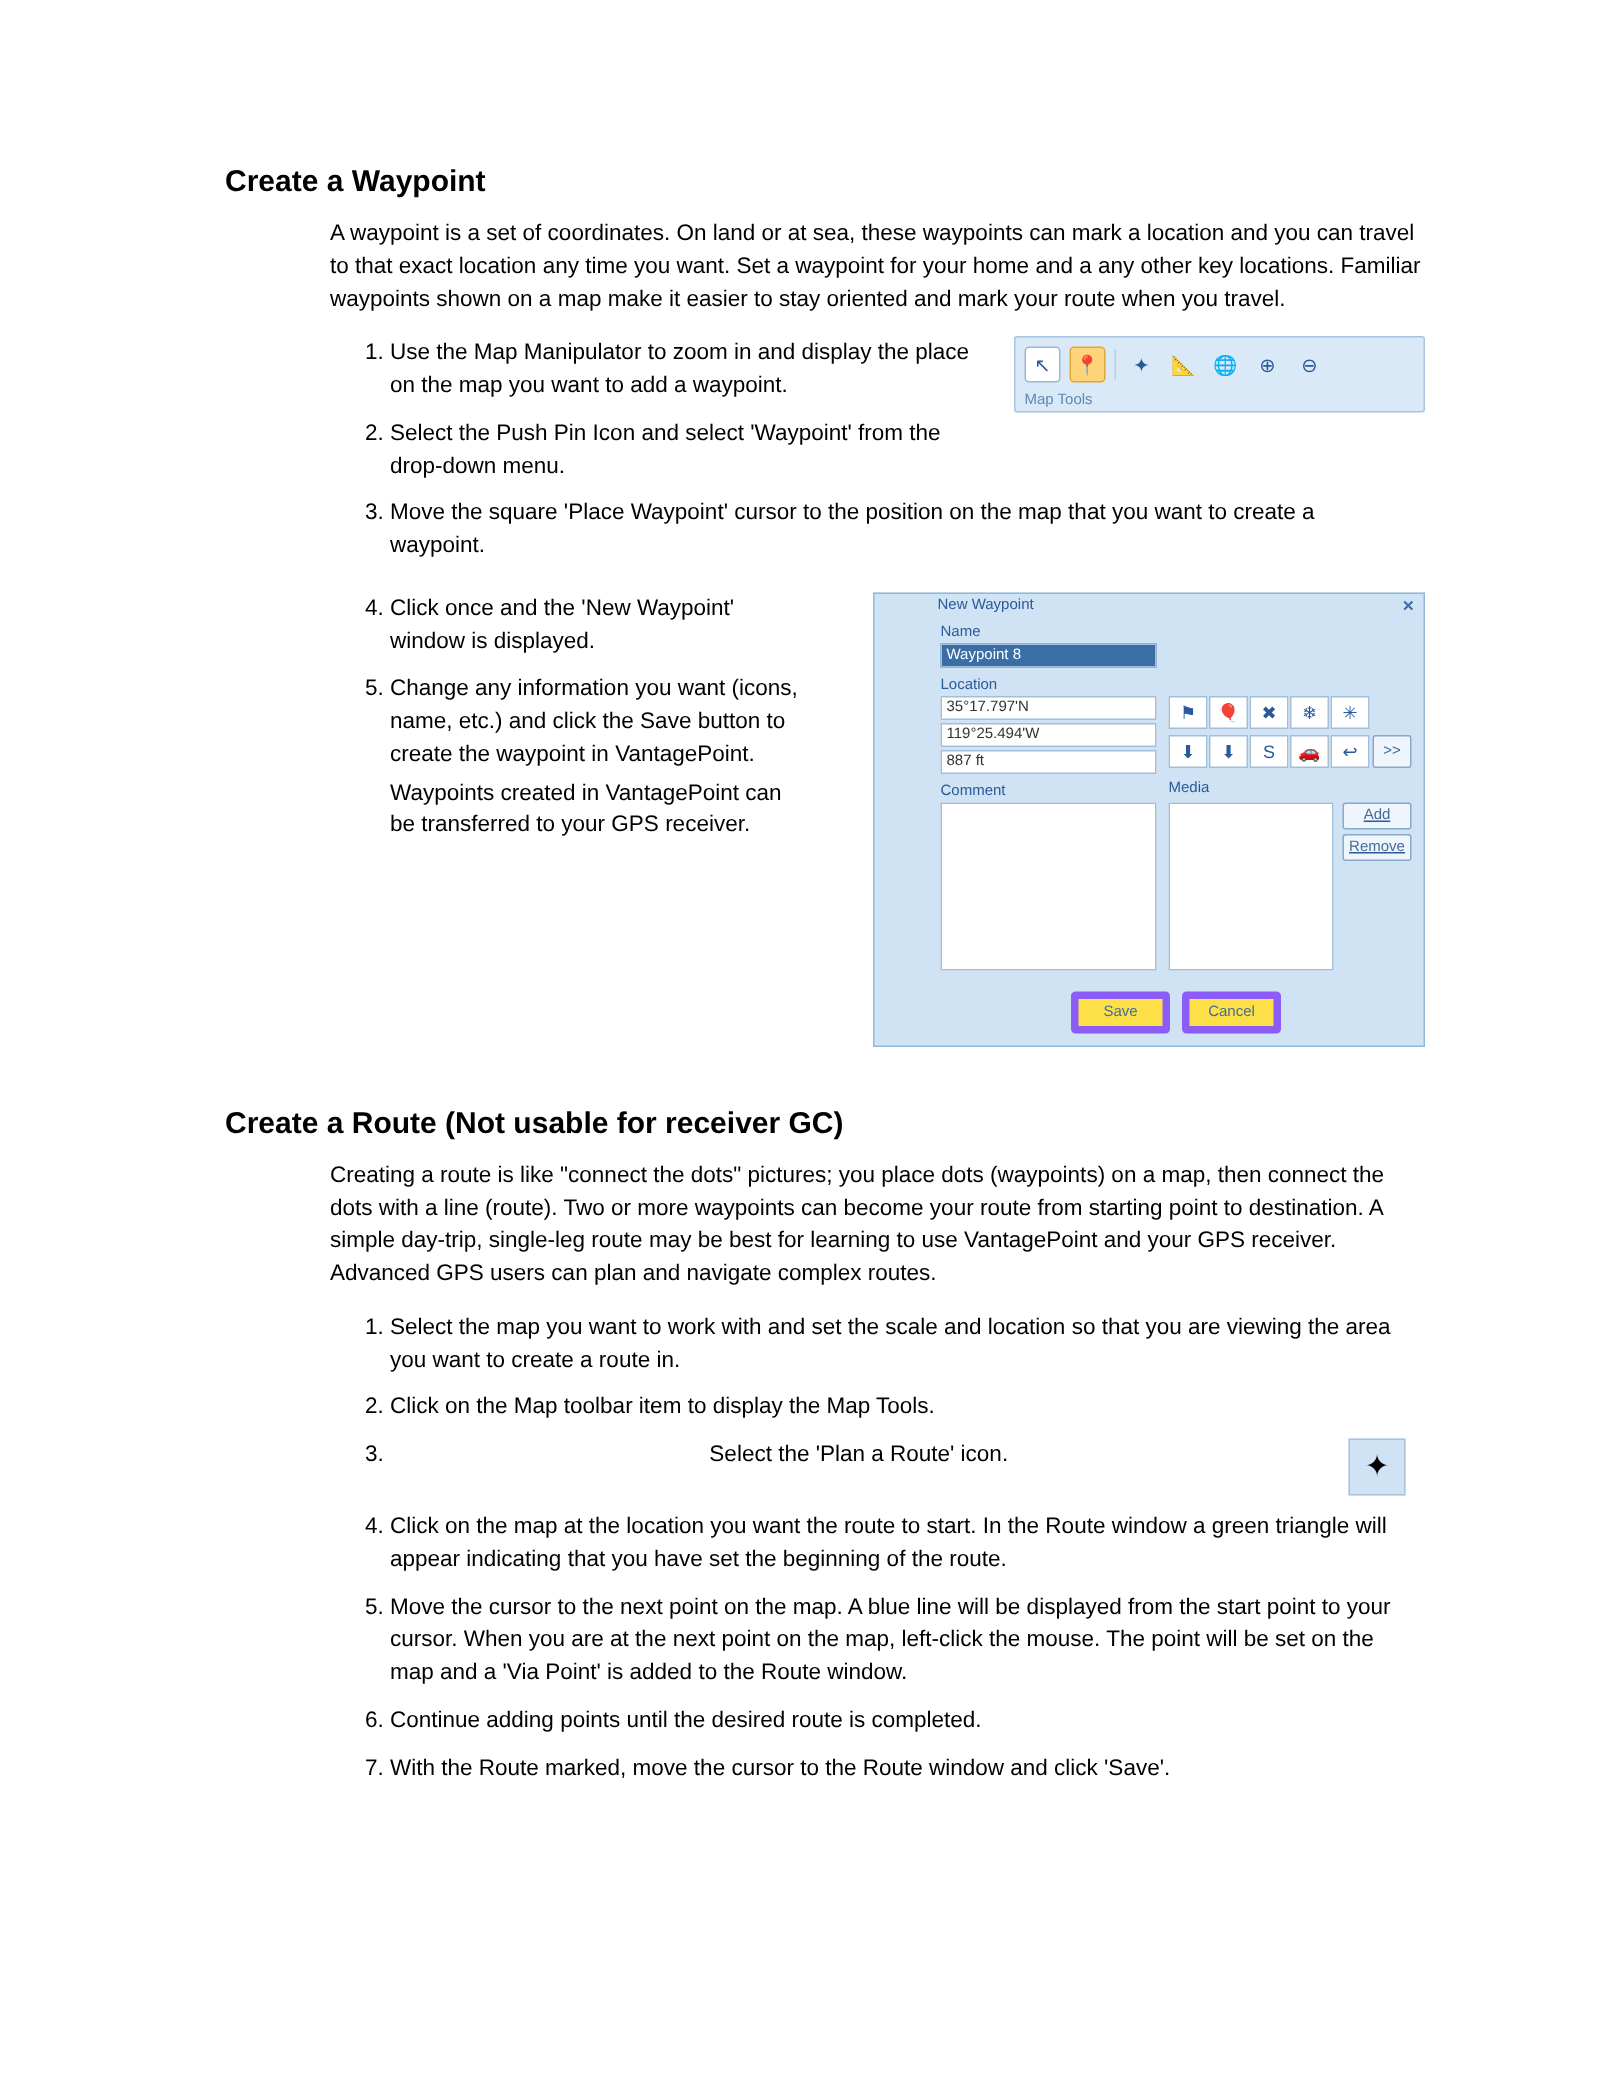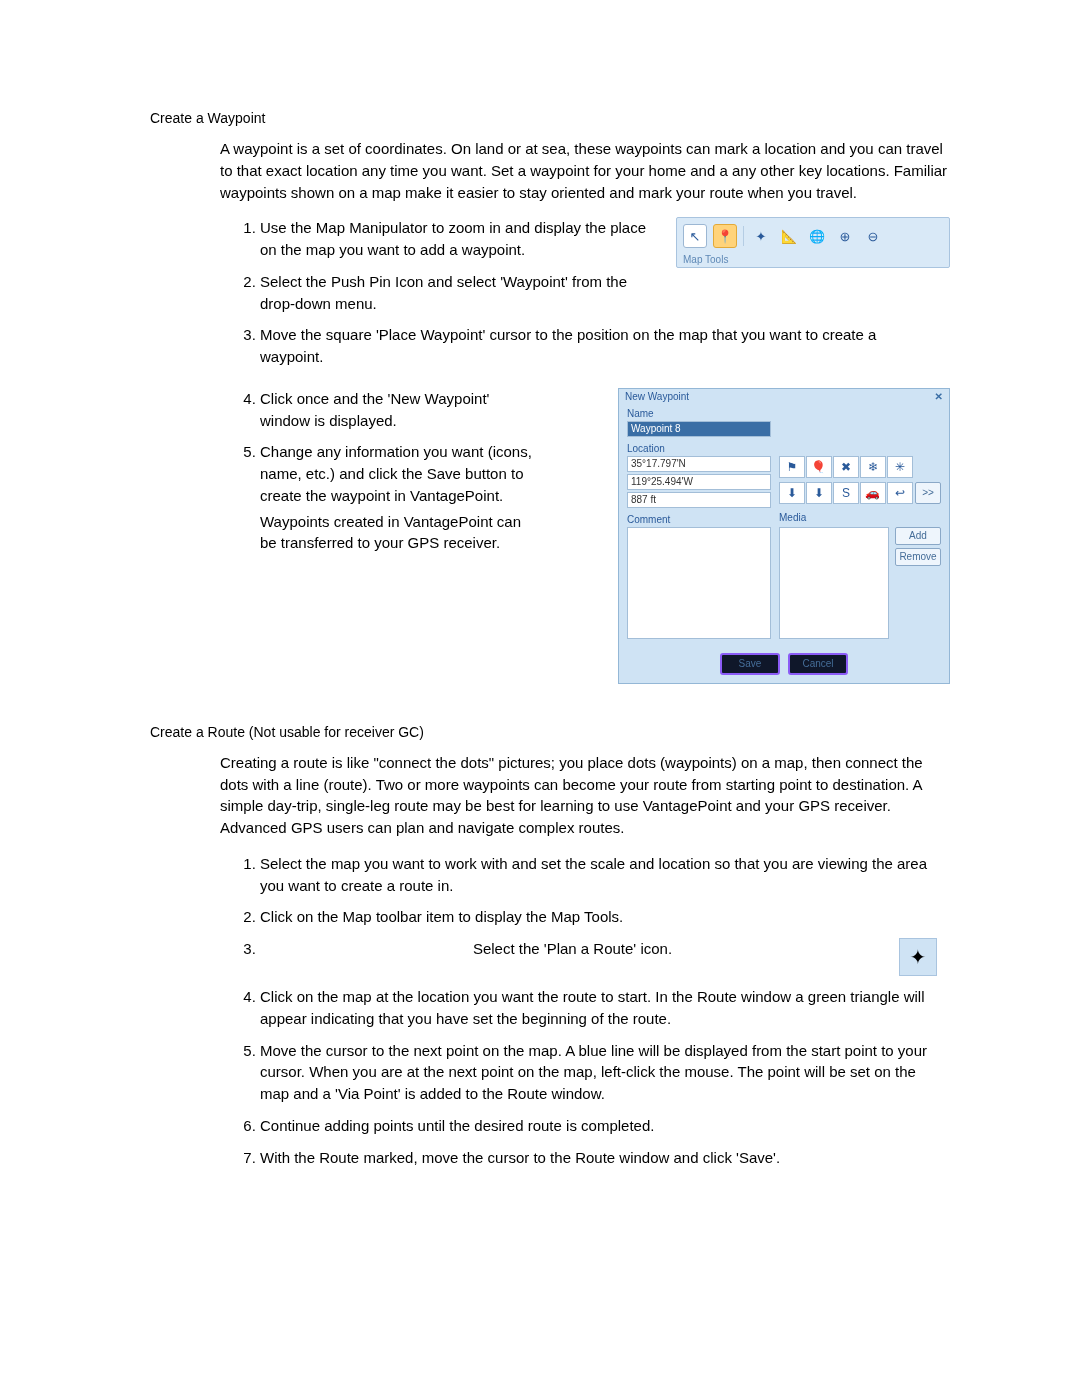--- a/index.html
+++ b/index.html
@@ -8,22 +8,22 @@
     font-family: Arial, Helvetica, sans-serif;
     font-size: 15px;
     color: #000;
     background: #fff;
     width: 1080px;
   }
   .page {
     padding: 110px 130px 80px 150px;
   }
   h2.section-heading {
-    font-size: 14px;
-    font-weight: normal;
+    font-size: 20px;
+    font-weight: bold;
     margin: 0 0 12px 0;
   }
   .body-indent {
     margin-left: 70px;
   }
   p.para {
     margin: 0 0 14px 0;
     line-height: 1.45;
   }
   ol.steps {
@@ -88,20 +88,21 @@
 
   
   .wp-dialog {
     width: 330px;
     float: right;
     margin: 0 0 10px 14px;
     background: #cfe3f4;
     border: 1px solid #94b7d6;
     font-size: 10px;
     color: #2a5a9a;
+    padding-left: 36px;
   }
   .wp-titlebar {
     display: flex; justify-content: space-between;
     padding: 2px 6px;
     font-size: 10px;
   }
   .wp-close {
     color: #3a6ea5;
     cursor: default;
     font-weight: bold;
@@ -170,28 +171,28 @@
     font-size: 10px; color: #456d98;
     display: flex; align-items: center; justify-content: center;
     border-radius: 2px;
   }
   .wp-footer {
     display: flex; justify-content: center; gap: 8px;
     padding: 6px 0 8px 0;
   }
   .dlgbtn {
     width: 56px; height: 18px;
-    border: 2px solid #8b5cf6;
-    background: #0f172a;
+    border: 5px solid #8b5cf6;
+    background: #fde047;
     font-size: 10px; color: #456d98;
     display: flex; align-items: center; justify-content: center;
     border-radius: 3px;
   }
   .row-icons-and-more { display: flex; align-items: flex-start; }
-  .media-row { display: flex; gap: 6px; }
+  .media-row { display: flex; gap: 6px; text-decoration: underline; }
 
   
   .planroute-icon {
     width: 36px; height: 36px;
     background: #cfe3f4;
     border: 1px solid #a9c4df;
     display: flex;
     align-items: center; justify-content: center;
     font-size: 20px;
   }

